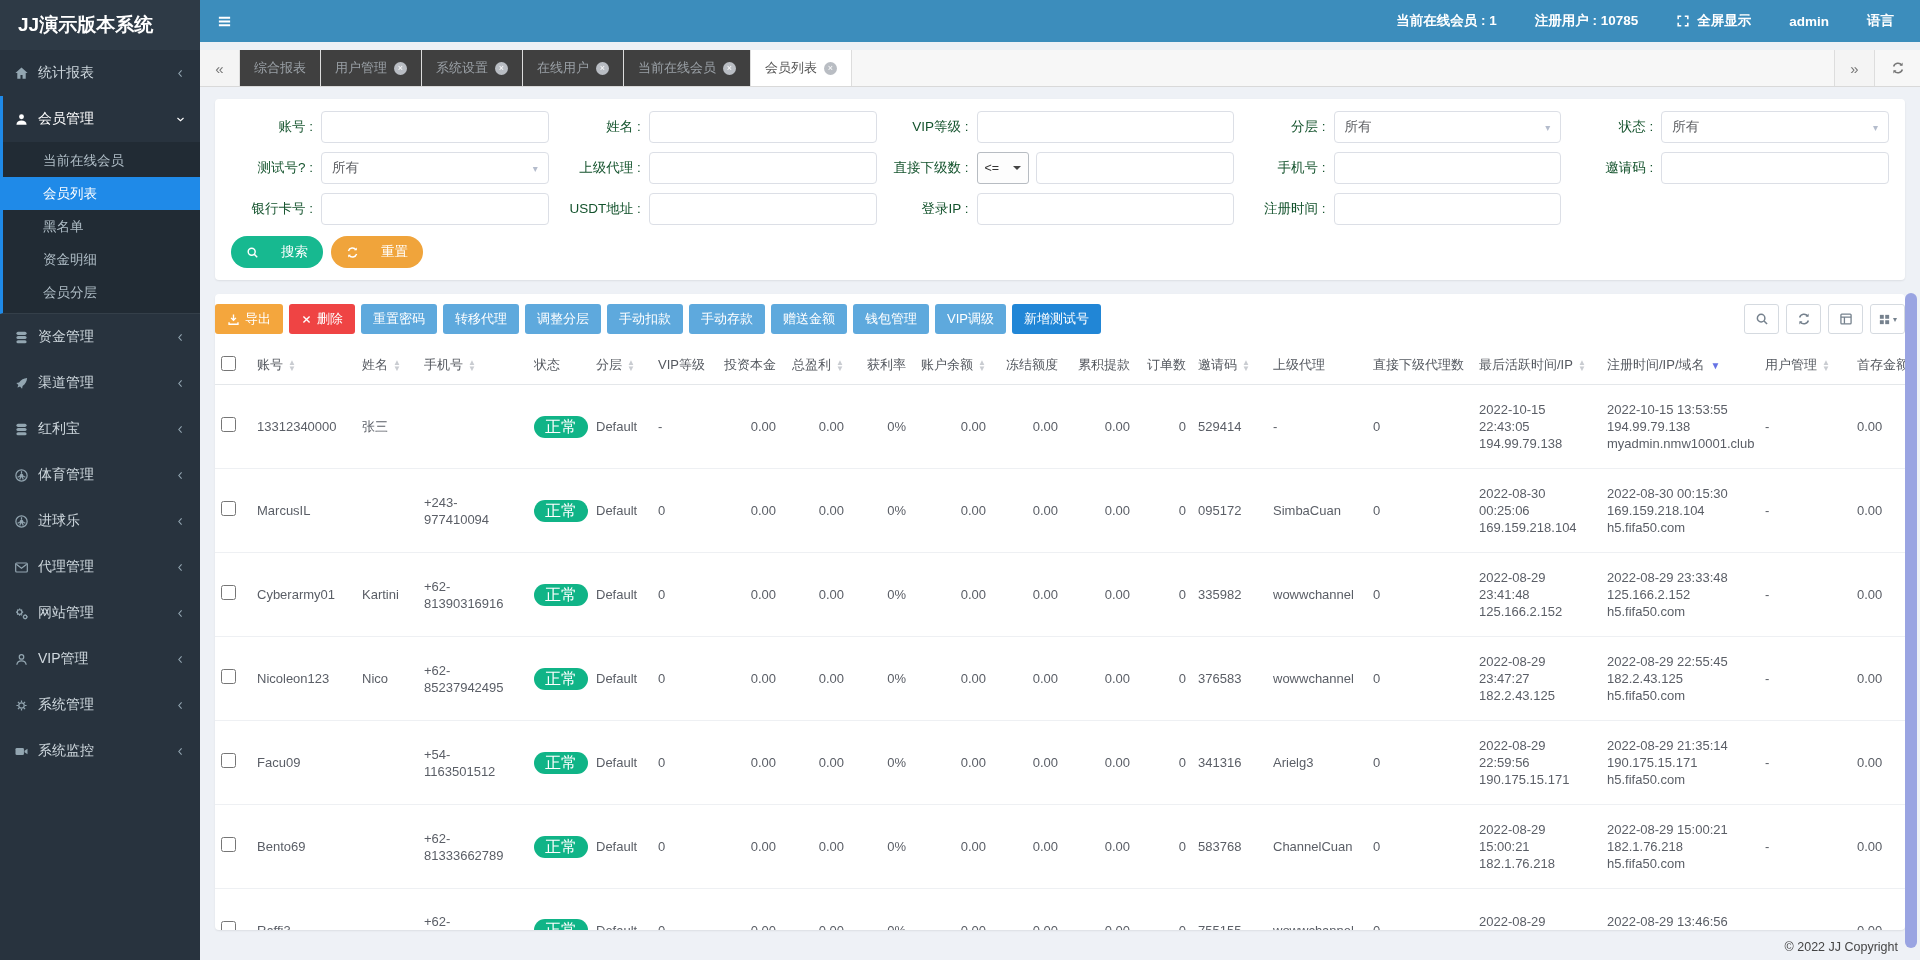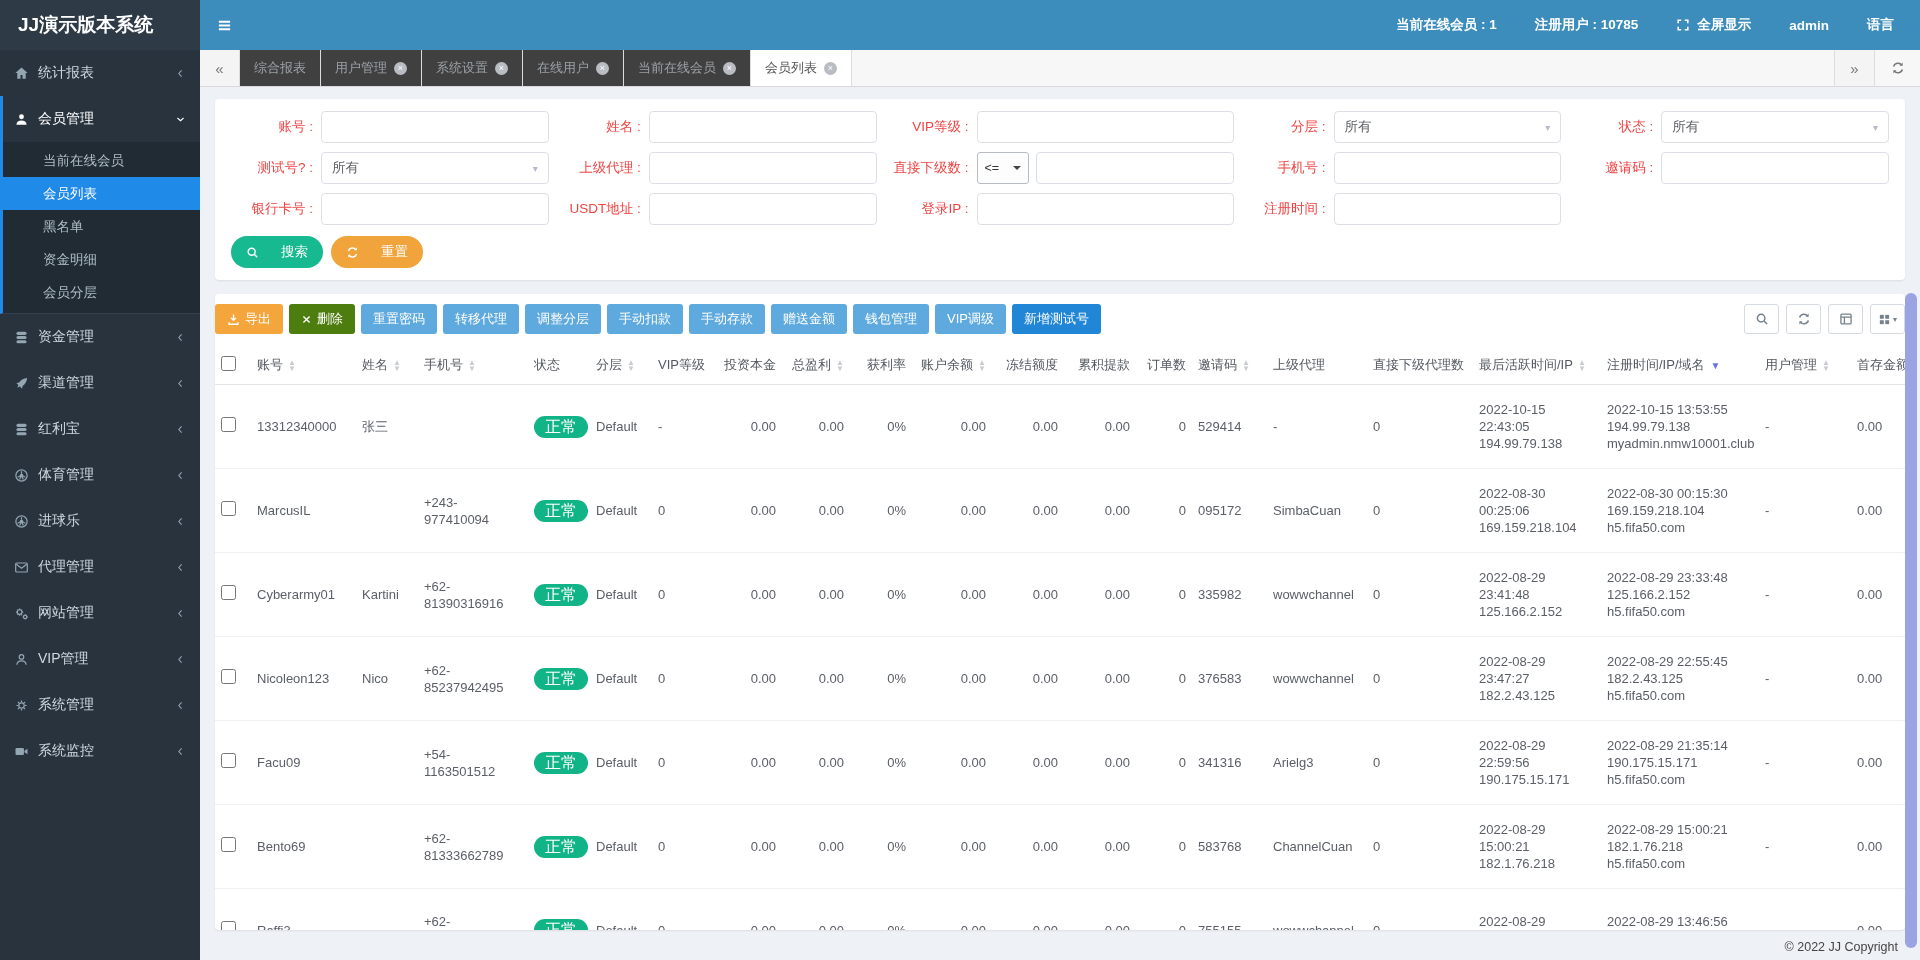--- a/index.html
+++ b/index.html
@@ -2,21 +2,21 @@
 <html><head>
 <meta charset="utf-8">
 <style>
   * { margin:0; padding:0; box-sizing:border-box; }
   html,body { width:1920px; height:960px; overflow:hidden; background:#eef1f6;
     font-family:"Liberation Sans","DejaVu Sans",sans-serif; }
   .ic { display:inline-flex; align-items:center; justify-content:center; }
   .ic svg { display:block; }
 
   
-  .navbar { position:fixed; top:0; left:0; right:0; height:50px; background:#3c8dbc; display:flex; z-index:20; }
+  .navbar { position:fixed; top:0; left:0; right:0; height:42px; background:#3c8dbc; display:flex; z-index:20; }
   .logo { width:200px; height:50px; background:#2e3a46; color:#fff; font-size:19px; font-weight:bold;
     display:flex; align-items:center; padding-left:18px; flex:none; }
   .nav-body { flex:1; display:flex; align-items:center; }
   .hamburger { width:48px; height:50px; display:flex; align-items:center; justify-content:center; color:#fff; cursor:pointer; }
   .nav-right { margin-left:auto; display:flex; align-items:center; gap:38px; padding-right:26px;
     color:#fff; font-size:13.5px; font-weight:600; }
   .nav-item { display:flex; align-items:center; gap:7px; }
 
   
   .sidebar { position:fixed; top:50px; left:0; bottom:0; width:200px; background:#28333e; z-index:15; }
@@ -45,42 +45,42 @@
   .tab-spacer { flex:1; }
   .tab-refresh { width:46px; display:flex; align-items:center; justify-content:center; color:#777; border-left:1px solid #ddd; cursor:pointer; }
 
   .content { padding:12px 15px 0; }
   .card { background:#fff; border-radius:4px; box-shadow:0 1px 2px rgba(0,0,0,.08); }
 
   
   .filter-card { padding:12px 16px 12px; }
   .filter-grid { display:grid; grid-template-columns:repeat(5,1fr); column-gap:10px; row-gap:9px; }
   .field { display:flex; align-items:center; }
-  .field .flabel { width:90px; text-align:right; padding-right:8px; color:#ef4444; font-size:13.5px; flex:none; }
+  .field .flabel { width:90px; text-align:right; padding-right:8px; color:#14532d; font-size:13.5px; flex:none; }
   .txt { flex:1; height:32px; border:1px solid #dcdfe6; border-radius:4px; background:#fff; font-size:13px;
     color:#606266; padding:0 10px; outline:none; min-width:0; }
   .sel { flex:1; height:32px; border:1px solid #dcdfe6; border-radius:4px; background:#fff; display:flex;
     align-items:center; padding:0 10px; color:#606266; font-size:13.5px; cursor:pointer; min-width:0; }
   .sel .caret { margin-left:auto; color:#b4bccc; font-size:10px; }
   .op-sel { width:52px; flex:none; height:32px; border:1px solid #b7bcc2; border-radius:3px; background:#fdfdfd;
     display:flex; align-items:center; padding:0 7px; color:#333; font-size:12.5px; margin-right:7px; cursor:pointer; }
   .op-sel .tri { margin-left:auto; width:0; height:0; border:4px solid transparent; border-top-color:#444; margin-top:4px; }
   .filter-actions { margin-top:11px; display:flex; gap:8px; }
   .btn-pill { height:32px; padding:0 15px; border:none; border-radius:17px; color:#fff; font-size:13.5px;
     display:inline-flex; align-items:center; gap:22px; cursor:pointer; }
   .btn-search { background:#17b990; }
   .btn-reset { background:#f0a43b; }
 
   
   .table-card { margin-top:14px; padding:10px 0 0; height:636px; overflow:hidden; position:relative; }
   .table-toolbar { display:flex; gap:6px; height:30px; margin-bottom:12px; align-items:center; }
   .tbtn { height:30px; padding:0 12px; border:none; border-radius:3px; color:#fff; font-size:13px;
     display:inline-flex; align-items:center; gap:5px; cursor:pointer; white-space:nowrap; }
   .tbtn.warning { background:#f4a63d; }
-  .tbtn.danger  { background:#4d7c0f; }
+  .tbtn.danger  { background:#ef4444; }
   .tbtn.info    { background:#5ea9dd; }
   .tbtn.primary { background:#2186d6; }
   .icon-btns { margin-left:auto; display:flex; gap:7px; }
   .ibtn { width:35px; height:30px; border:1px solid #d5dae0; border-radius:3px; background:#fff; color:#75818d;
     display:flex; align-items:center; justify-content:center; gap:2px; cursor:pointer; }
   .ibtn .gcaret { font-size:8px; color:#75818d; }
 
   .table-wrap { overflow:hidden; height:584px; }
   table { border-collapse:collapse; table-layout:fixed; width:1714px; }
   th { font-size:13px; color:#54585f; font-weight:400; text-align:left; padding:10px 6px;

